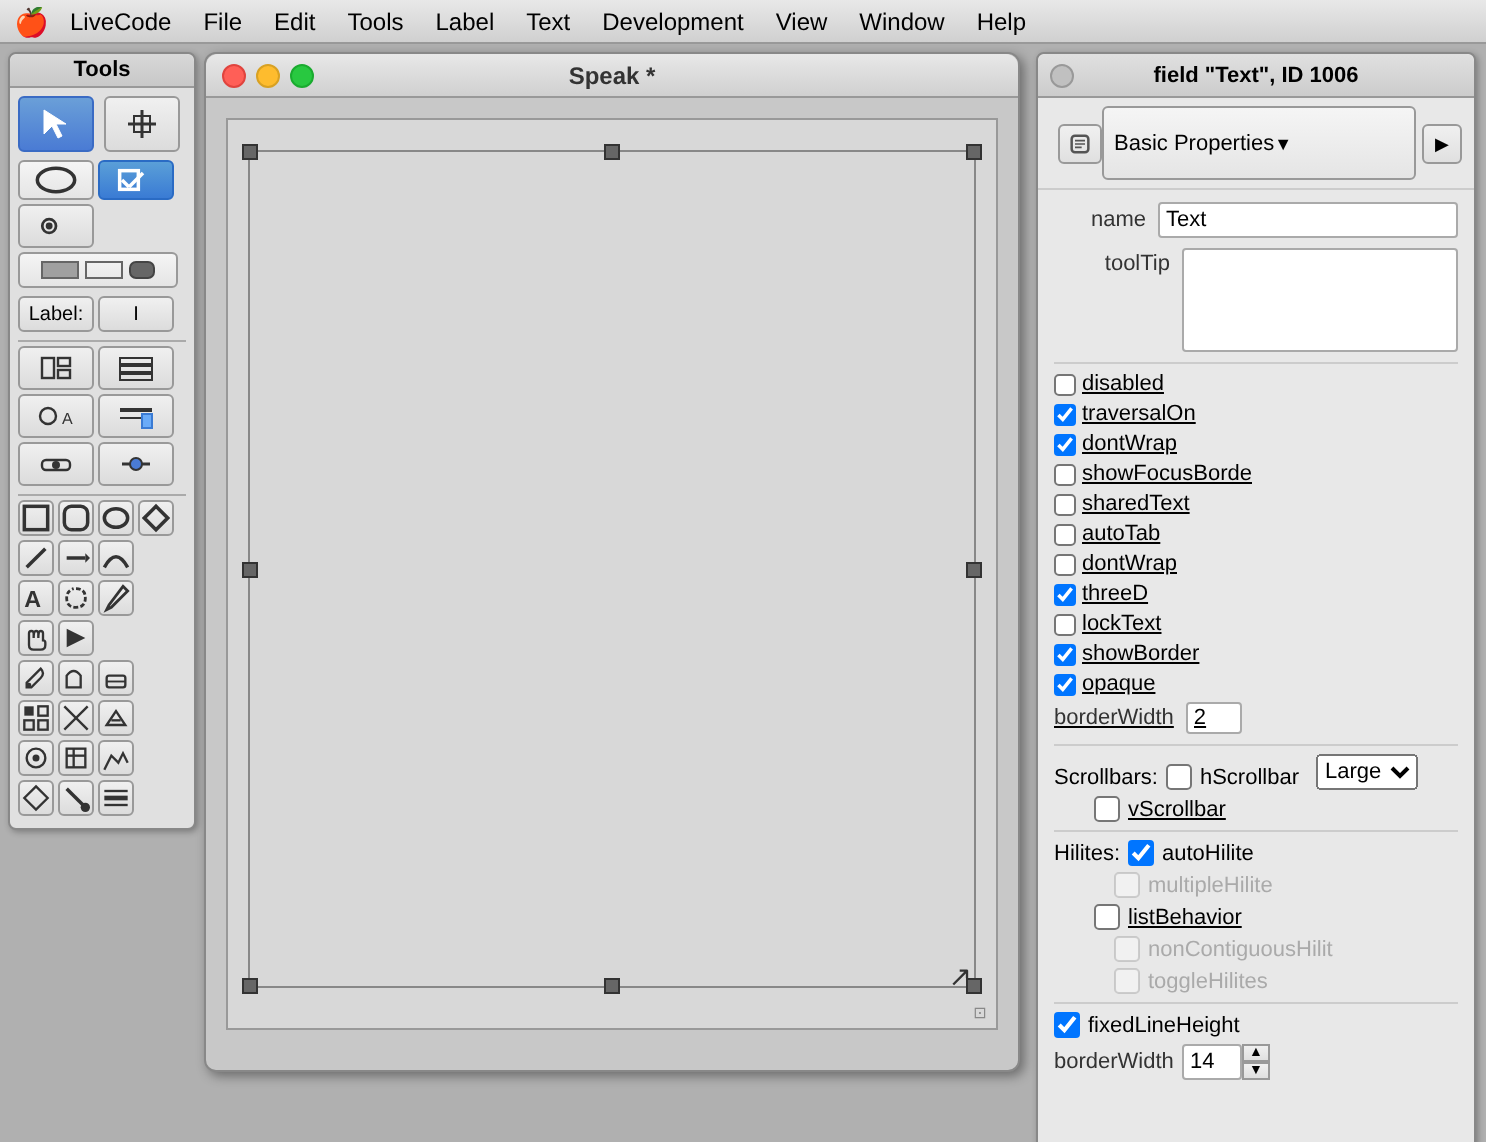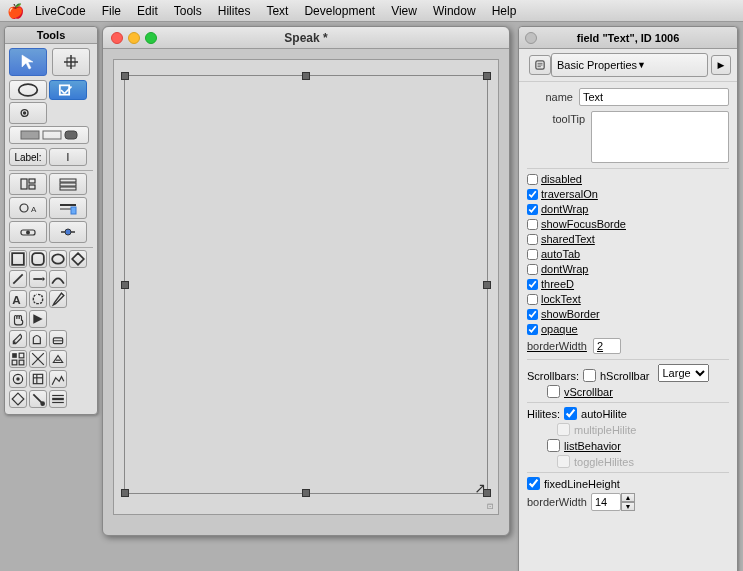--- a/index.html
+++ b/index.html
@@ -265,21 +265,21 @@
     }
     .props-toolbar {
       display: flex;
       align-items: center;
       justify-content: space-between;
       padding: 4px 6px;
       border-bottom: 1px solid #ccc;
     }
     .props-dropdown {
       flex: 1;
-      height: 24px;
+      height: 37px;
       background: linear-gradient(to bottom, #f5f5f5, #e5e5e5);
       border: 1px solid #999;
       border-radius: 3px;
       display: flex;
       align-items: center;
       justify-content: flex-start;
       padding: 0 5px;
       cursor: pointer;
       font-size: 11px;
     }
@@ -421,21 +421,21 @@
   </style>
 </head>
 <body>
 
 <div class="menubar">
   <span class="menubar-apple">🍎</span>
   <span class="menubar-item">LiveCode</span>
   <span class="menubar-item">File</span>
   <span class="menubar-item">Edit</span>
   <span class="menubar-item">Tools</span>
-  <span class="menubar-item">Hilites</span>
+  <span class="menubar-item">Label</span>
   <span class="menubar-item">Text</span>
   <span class="menubar-item">Development</span>
   <span class="menubar-item">View</span>
   <span class="menubar-item">Window</span>
   <span class="menubar-item">Help</span>
 </div>
 
 <div class="main-area">
 
   <div class="tools-panel">
@@ -853,20 +853,24 @@
       <div class="scrollbars-row indented2 disabled-text">
         <input type="checkbox" disabled="" style="">
         <span>multipleHilite</span>
       </div>
       <div class="scrollbars-row indented">
         <input type="checkbox" style="">
         <span>listBehavior</span>
       </div>
       <div class="scrollbars-row indented2 disabled-text">
         <input type="checkbox" disabled="" style="">
+        <span>nonContiguousHilit</span>
+      </div>
+      <div class="scrollbars-row indented2 disabled-text">
+        <input type="checkbox" disabled="" style="">
         <span>toggleHilites</span>
       </div>
 
       <div class="props-divider"></div>
 
       <div class="scrollbars-row">
         <input type="checkbox" checked="" style="">
         <span>fixedLineHeight</span>
       </div>
 

